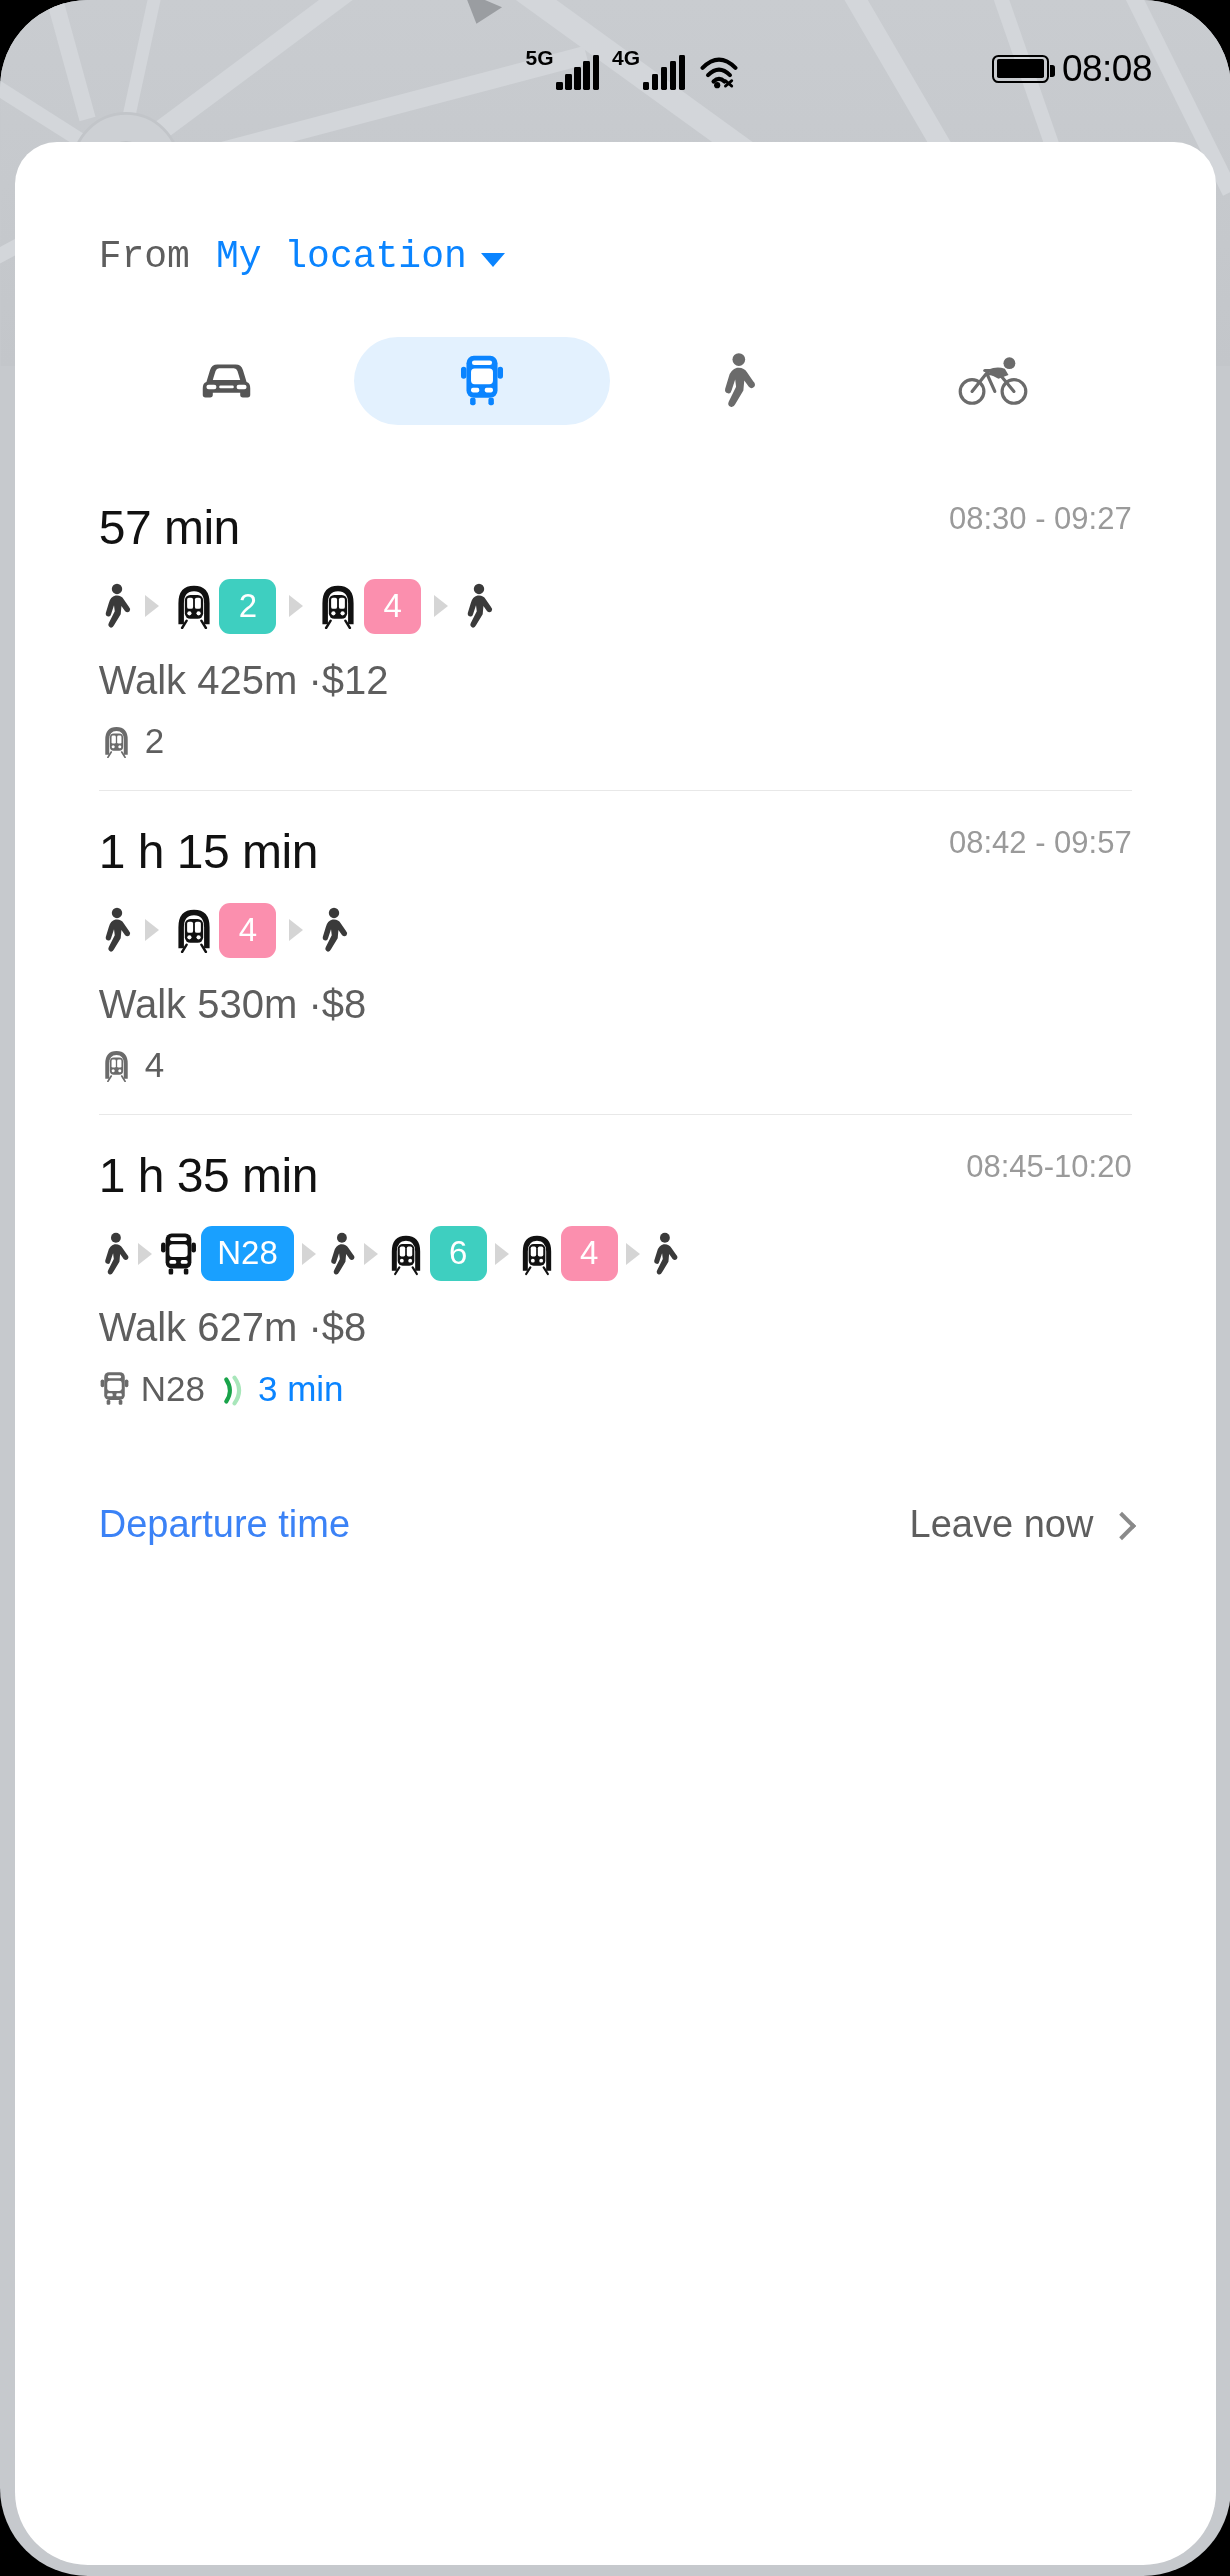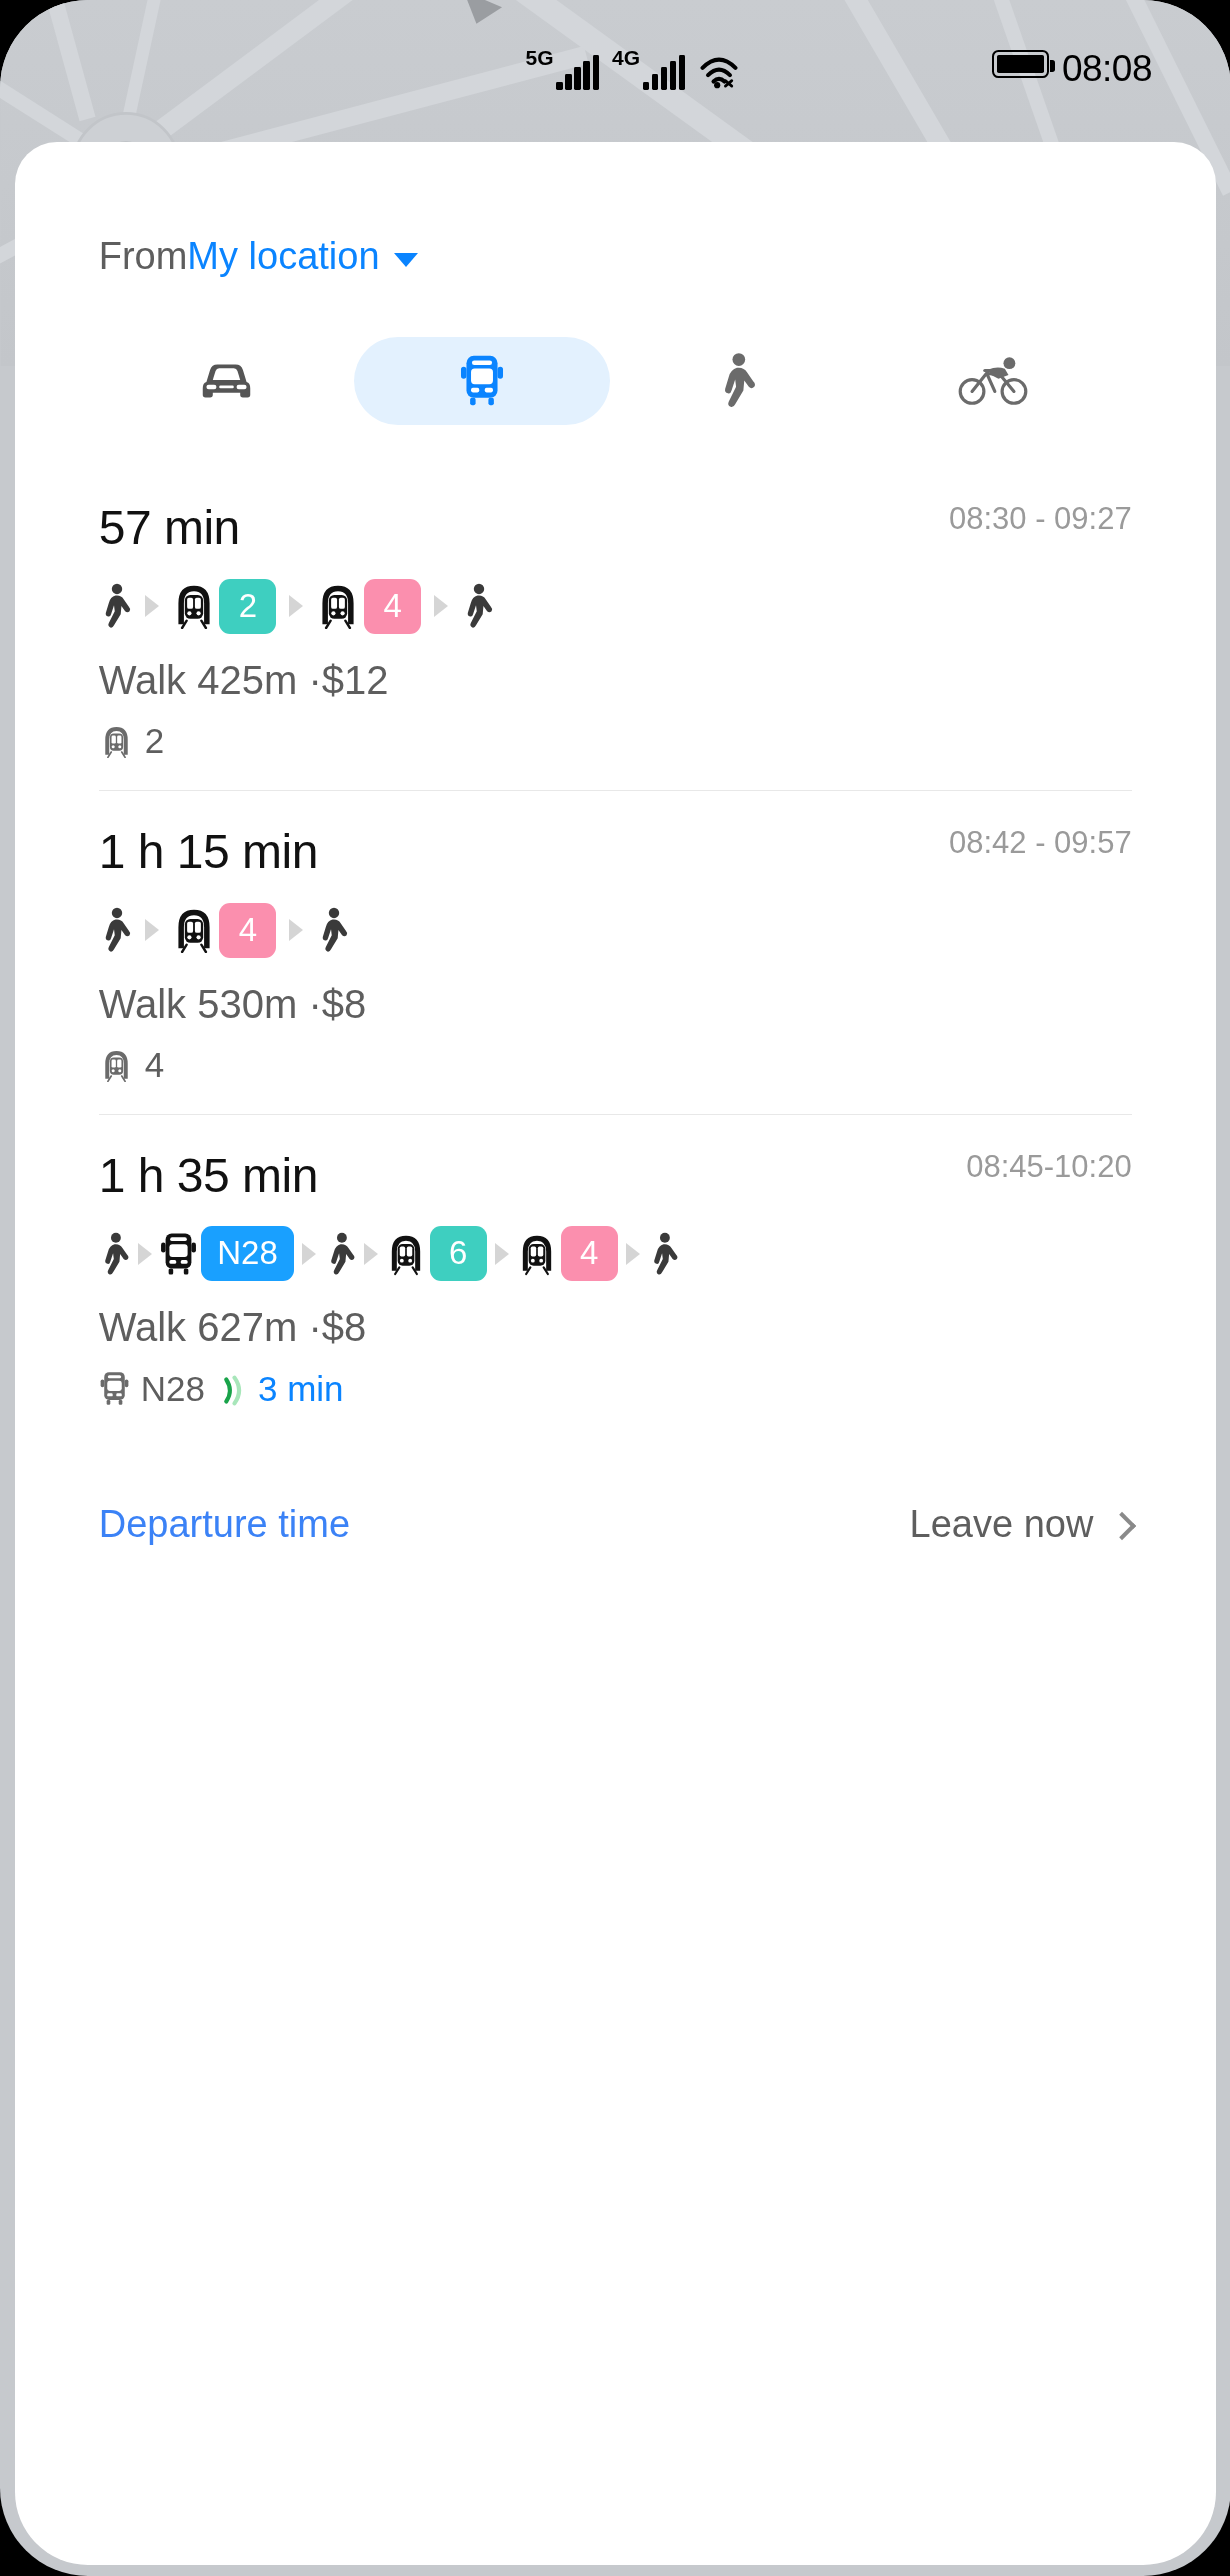--- a/index.html
+++ b/index.html
@@ -45,21 +45,21 @@
   }
   .sb-left { width: 275px; }
   .sb-center {
     display: flex;
     align-items: flex-end;
     gap: 13px;
     transform: translateX(-37px);
   }
   .sb-right {
     display: flex;
-    align-items: flex-start;
+    align-items: center;
     gap: 13px;
   }
   .net-group {
     display: flex;
     align-items: flex-end;
     gap: 2.7px;
   }
   .net-label {
     font-size: 21px;
     font-weight: 600;
@@ -123,20 +123,22 @@
     border-radius: 42px 42px 73px 73px;
     z-index: 5;
     padding: 0 84px;
   }
 
   
   #locations { padding-top: 52px; }
   .loc-row {
     display: flex;
     align-items: baseline;
+    gap: 26px;
+    font-family: Liberation Mono, monospace;
   }
   .loc-label {
     font-size: 38px;
     color: #5e5e5e;
     line-height: 1.42;
   }
   .loc-value-blue {
     font-size: 38px;
     color: #0a84ff;
     line-height: 1.42;

